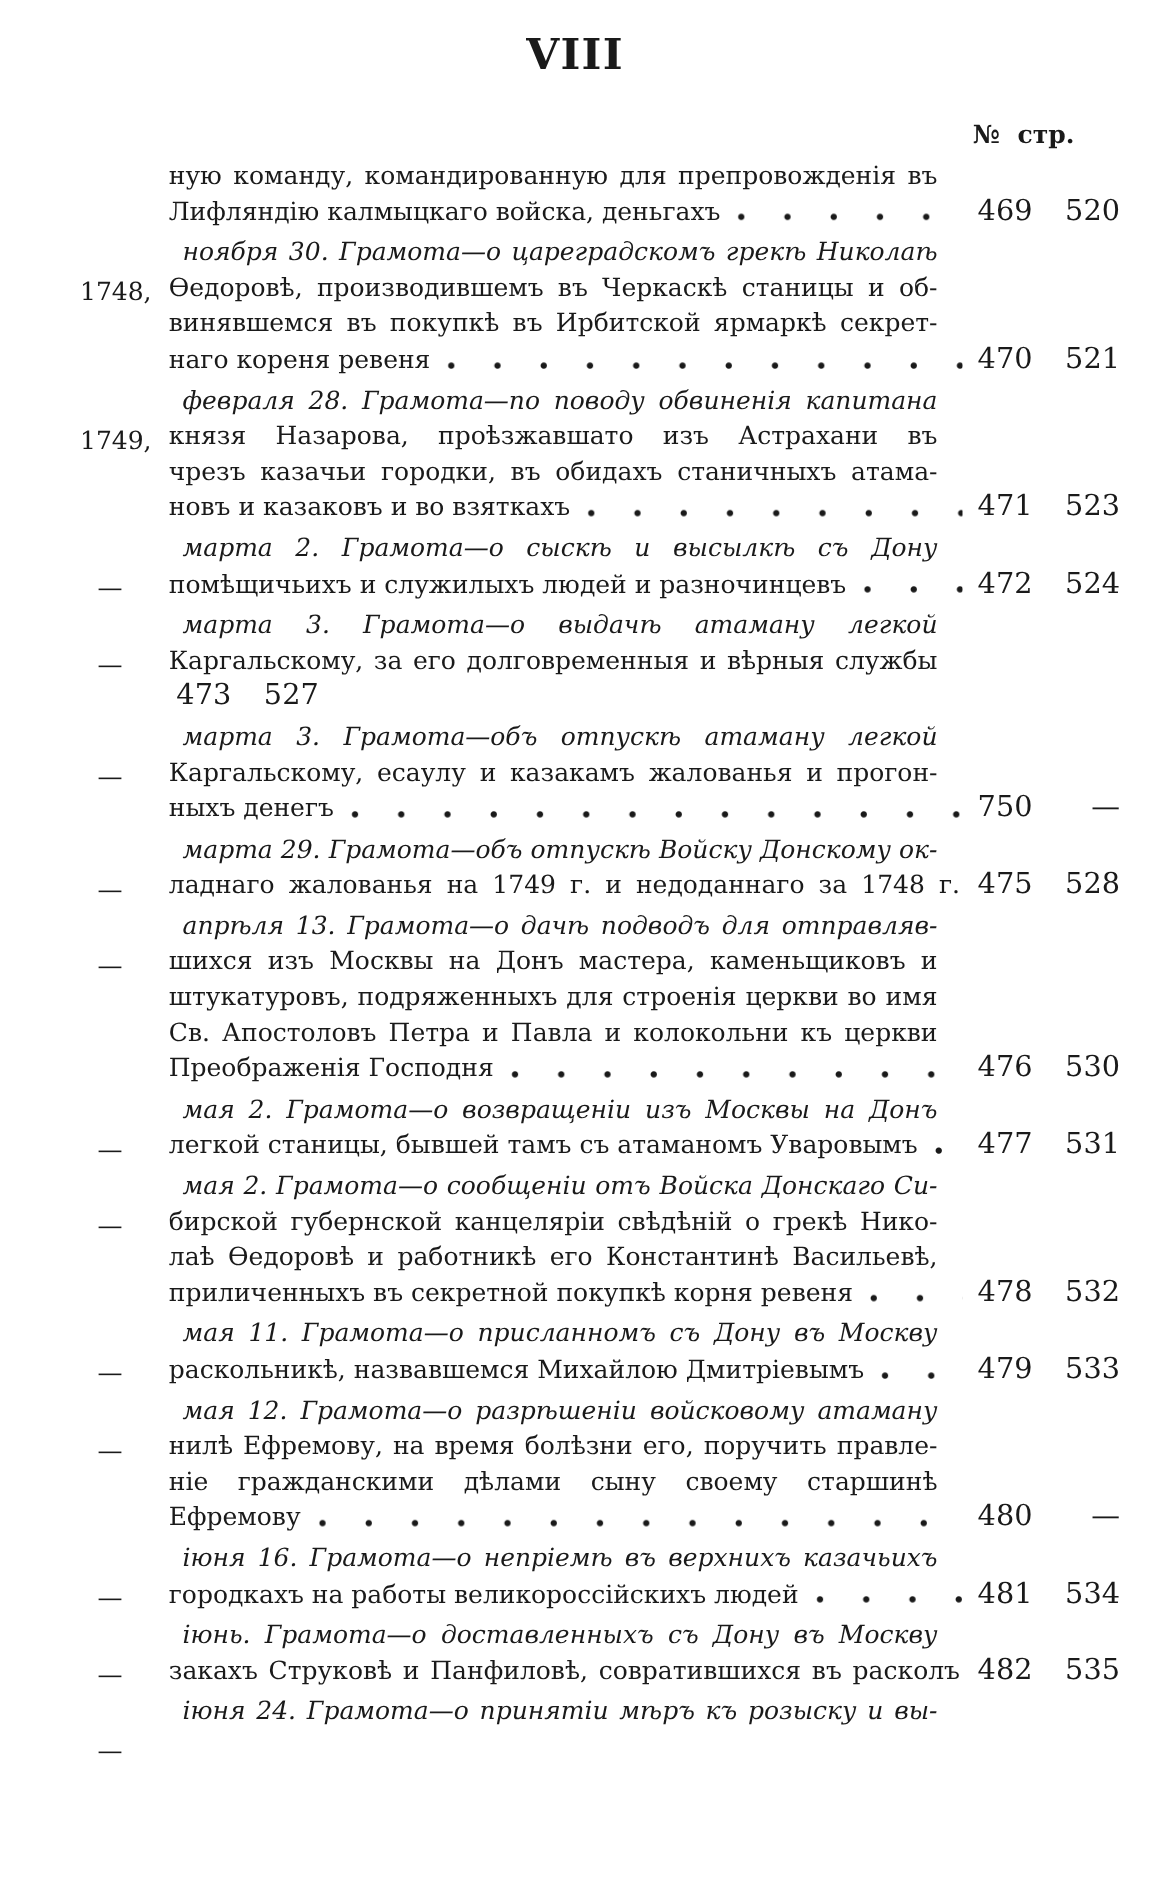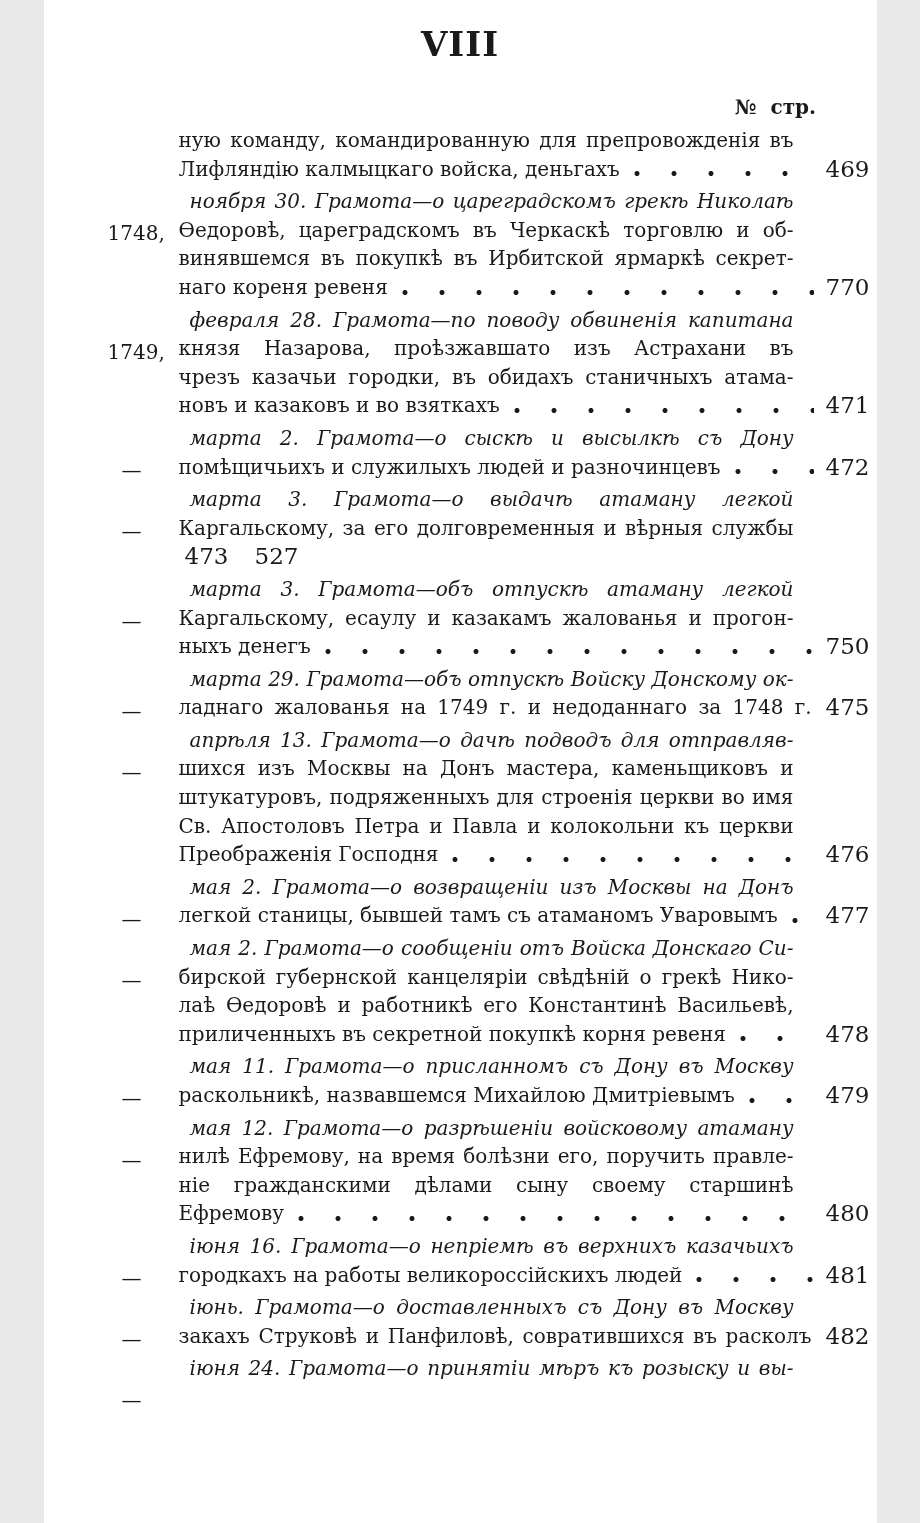--- a/index.html
+++ b/index.html
@@ -1,18 +1,18 @@
 <!DOCTYPE html>
 <html><head>
 <meta charset="utf-8">
 <style>
   :root { --ink:#1a1a1a; --paper:#ffffff; }
   html,body { margin:0; padding:0; background:#e9e9e9; }
   .page {
-    position:relative; width:833px; height:1523px; margin:0 auto;
+    position:relative; width:920px; height:1523px; margin:0 auto;
     background:var(--paper); color:var(--ink);
     font-family:"DejaVu Serif", serif; overflow:hidden;
   }
   .roman {
     position:absolute; top:24px; left:0; right:0;
     text-align:center; font-size:34px; font-weight:bold; letter-spacing:1px;
   }
   .colhead {
     position:absolute; top:94px; left:52px; right:36px;
     display:flex; justify-content:flex-end;
@@ -72,37 +72,37 @@
       </div>
       <div class="entry">
         <div class="line">
           <span class="col-year">1748,</span>
           <div class="col-text just indent">ноября 30.  Грамота—о цареградскомъ  грекѣ  Николаѣ</div>
           <span class="col-num"></span>
           <span class="col-page"></span>
         </div>
         <div class="line">
           <span class="col-year"></span>
-          <div class="col-text just">Ѳедоровѣ, цареградскомъ  въ  Черкаскѣ  торговлю  и об-</div>
+          <div class="col-text just">Ѳедоровѣ, производившемъ  въ  Черкаскѣ  станицы  и об-</div>
           <span class="col-num"></span>
           <span class="col-page"></span>
         </div>
         <div class="line">
           <span class="col-year"></span>
           <div class="col-text just">винявшемся  въ  покупкѣ  въ  Ирбитской  ярмаркѣ  секрет-</div>
           <span class="col-num"></span>
           <span class="col-page"></span>
         </div>
         <div class="line">
           <span class="col-year"></span>
           <div class="col-text flexline">
             <span class="t">наго кореня ревеня</span>
             <span class="dots"></span>
           </div>
-          <span class="col-num">770</span>
+          <span class="col-num">470</span>
           <span class="col-page">521</span>
         </div>
       </div>
       <div class="entry">
         <div class="line">
           <span class="col-year">1749,</span>
           <div class="col-text just indent">февраля 28.  Грамота—по  поводу  обвиненія  капитана</div>
           <span class="col-num"></span>
           <span class="col-page"></span>
         </div>

